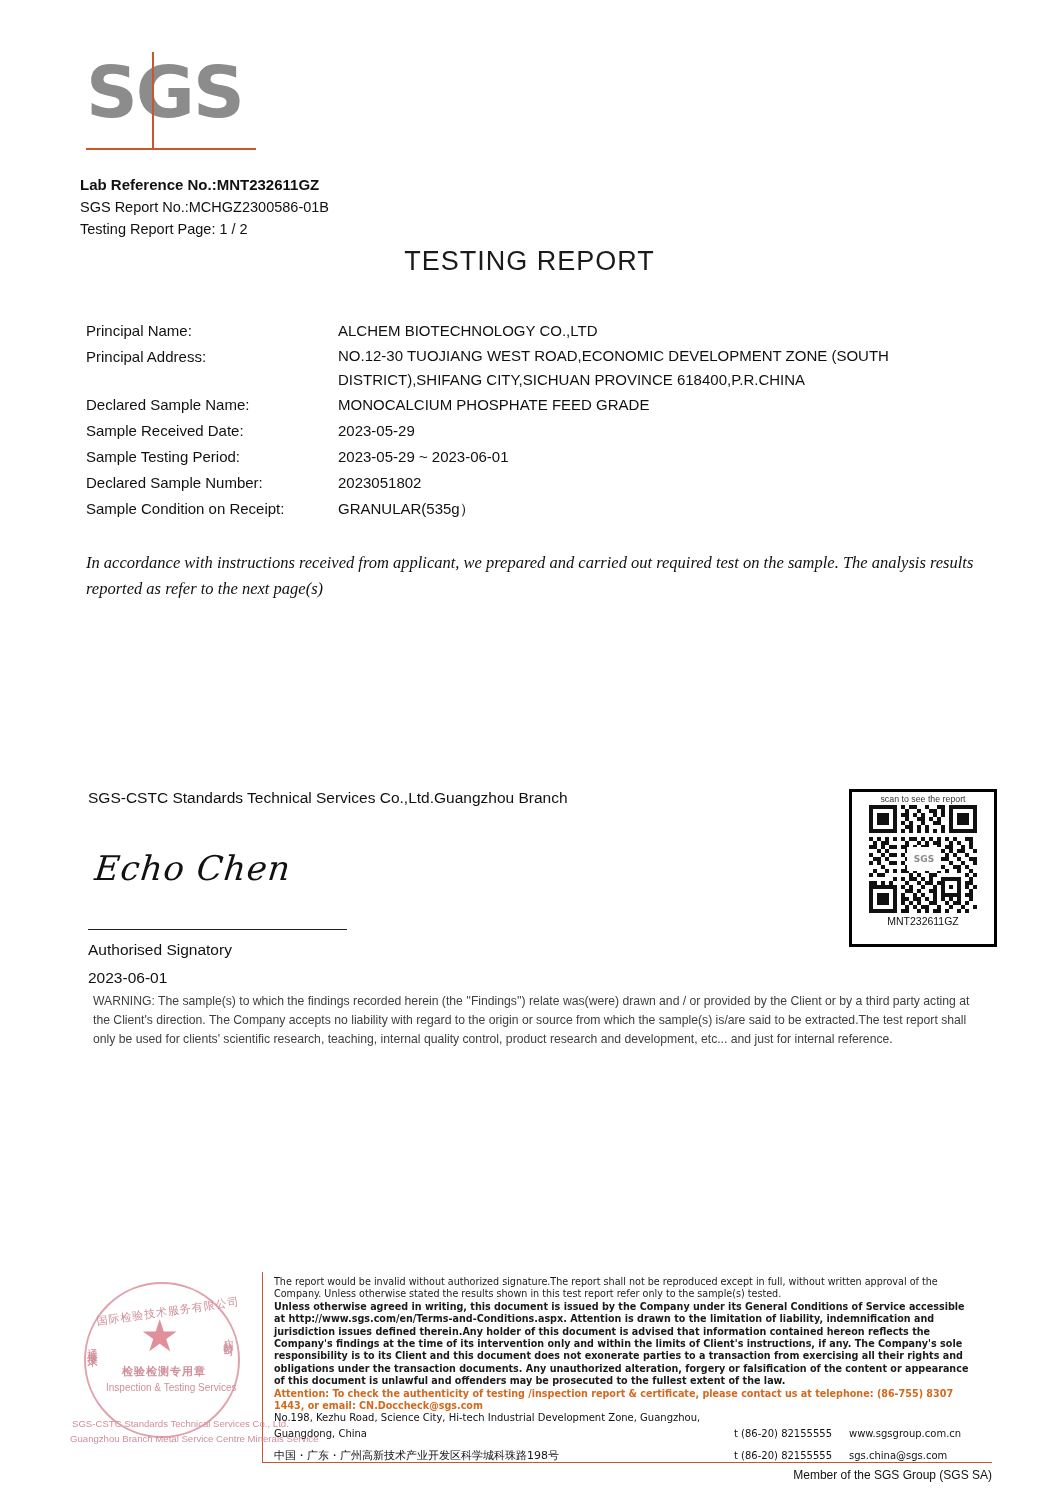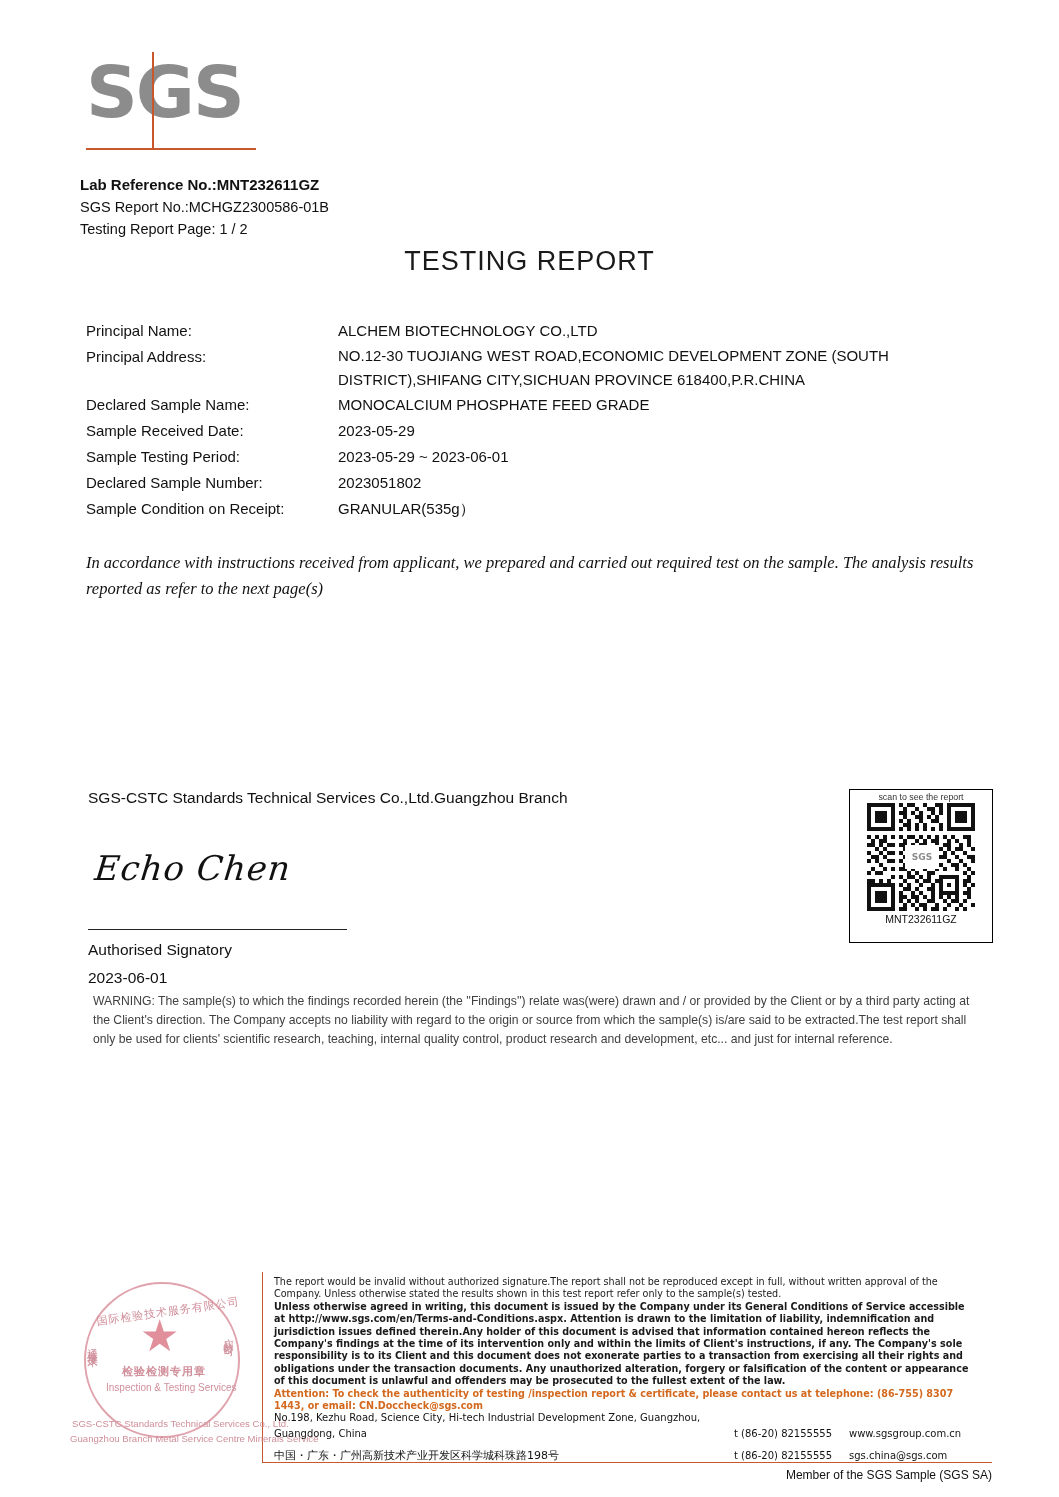--- a/index.html
+++ b/index.html
@@ -178,21 +178,21 @@
     color: #404040;
   }
 
   
   .qr-box {
     position: absolute;
     left: 849px;
     top: 789px;
     width: 142px;
     height: 152px;
-    border: 1px solid #000000;
+    border: 3px solid #000000;
     background: #fff;
   }
   .qr-caption {
     text-align: center;
     font-size: 8.8px;
     color: #333;
     margin-top: 2px;
   }
   .qr-code {
     position: relative;
@@ -693,15 +693,15 @@
       <div class="addr-tel">t (86-20) 82155555</div>
       <div class="addr-web">www.sgsgroup.com.cn</div>
     </div>
     <div class="addr-row">
       <div class="addr-main addr-cn">中国・广东・广州高新技术产业开发区科学城科珠路198号</div>
       <div class="addr-tel">t (86-20) 82155555</div>
       <div class="addr-web">sgs.china@sgs.com</div>
     </div>
   </div>
 
-  <div class="member-line">Member of the SGS Sample (SGS SA)</div>
+  <div class="member-line">Member of the SGS Group (SGS SA)</div>
 
 </div>
 
 </body></html>

